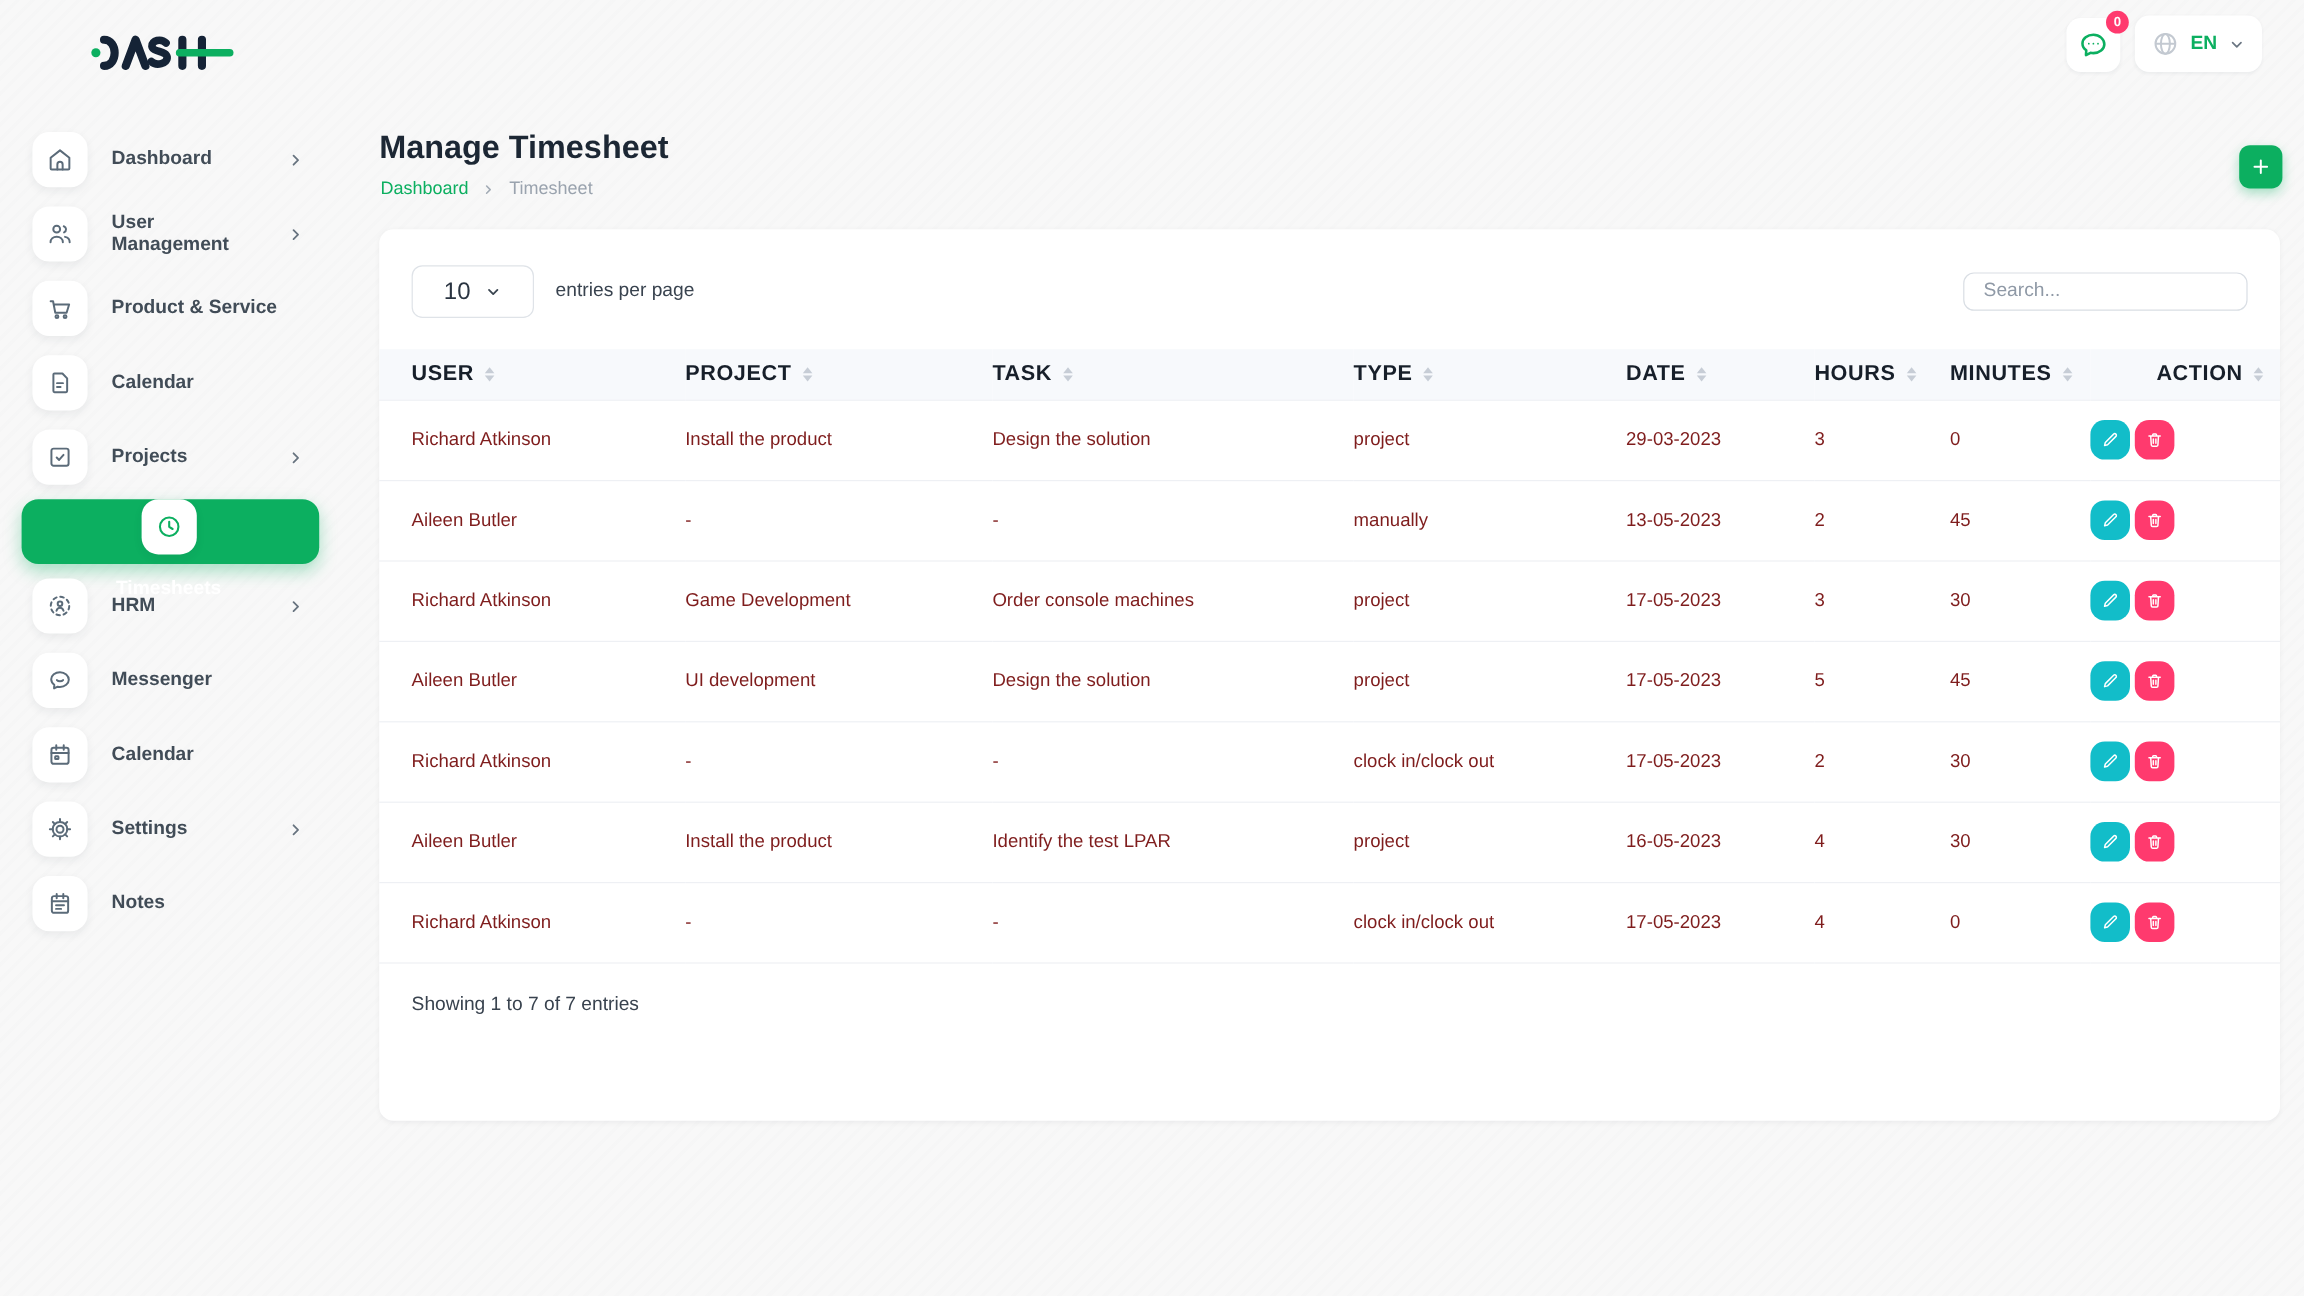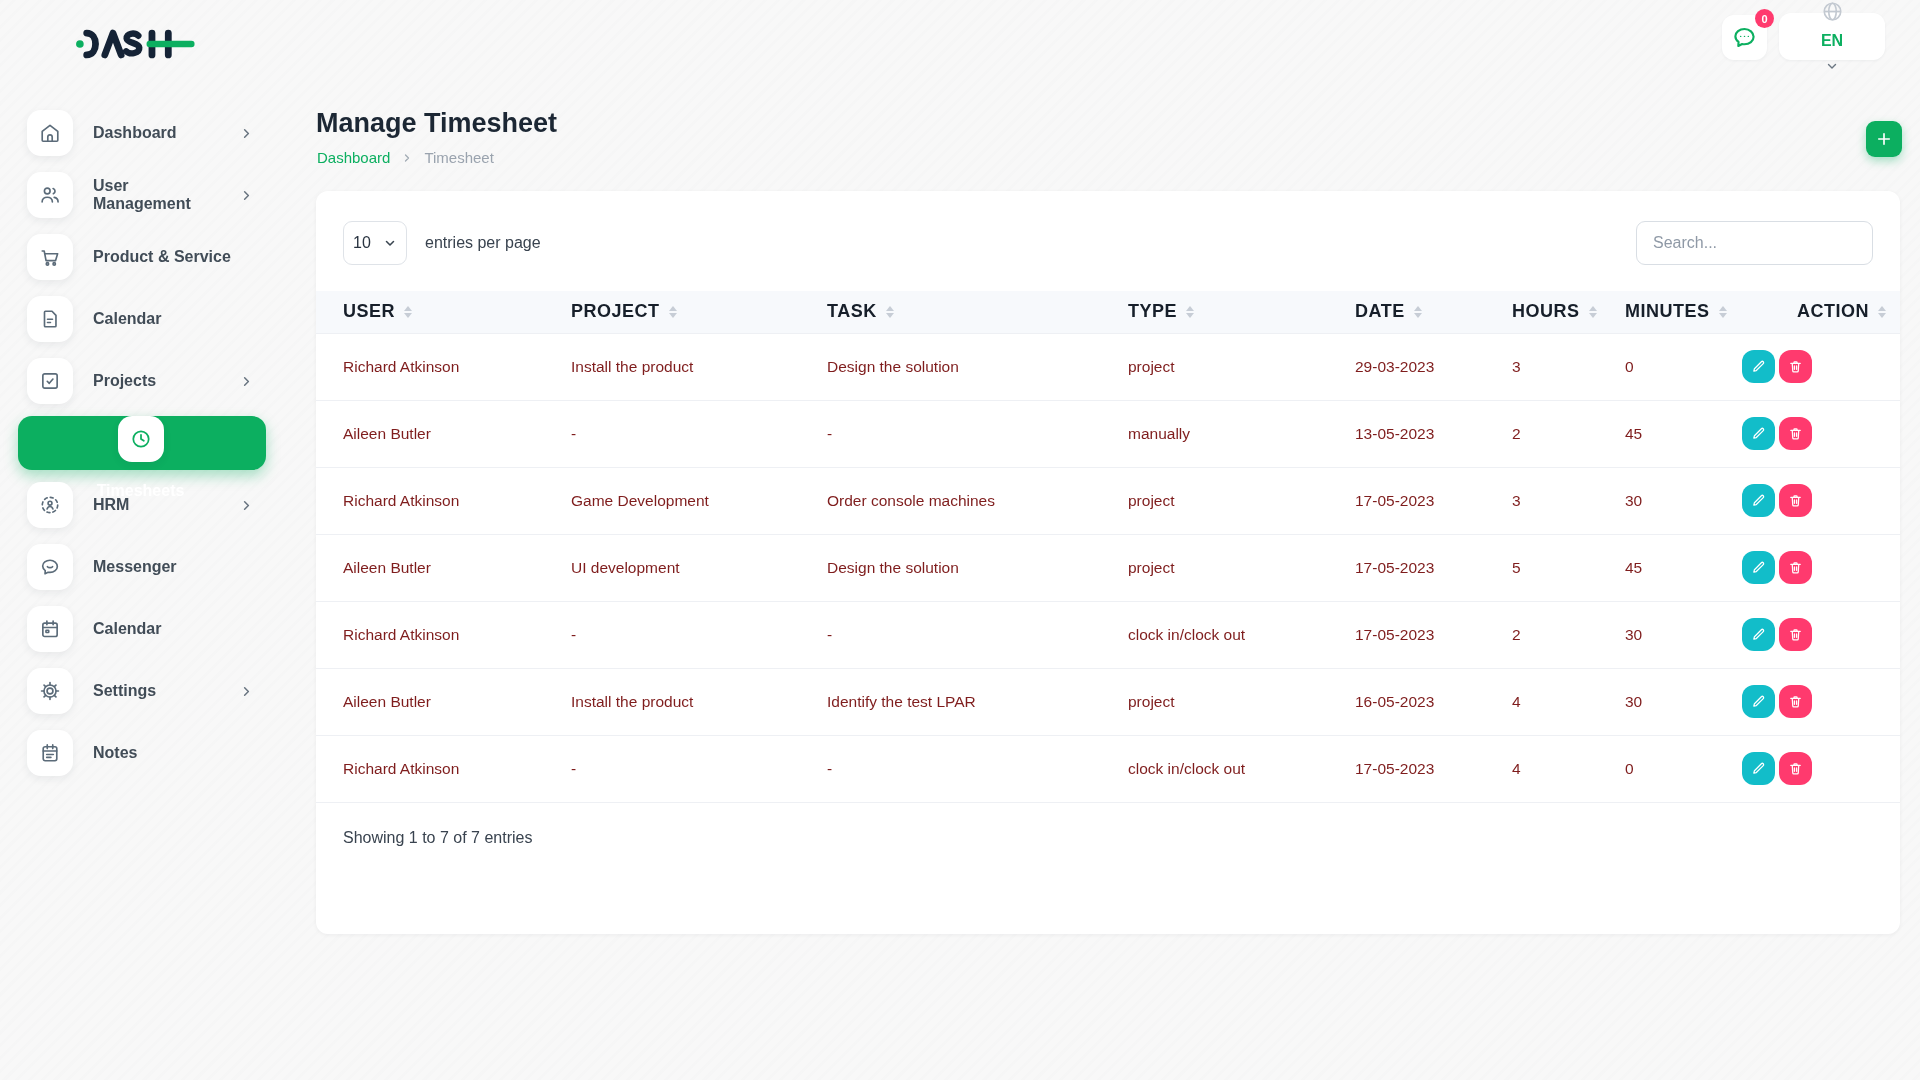--- a/index.html
+++ b/index.html
@@ -30,21 +30,20 @@
   }
   .chat-badge{
     position:absolute; top:-6px; right:-7px; min-width:19px; height:19px; padding:0 5px;
     background:#ff3a6e; color:#fff; font-size:11px; font-weight:bold; border-radius:10px;
     display:flex; align-items:center; justify-content:center;
   }
   .lang-pill{
     position:absolute; left:1779px; top:13px; width:106px; height:47px; background:#fff;
     border-radius:12px; display:flex; align-items:center; justify-content:center; gap:9px; cursor:pointer;
     box-shadow:0 1px 3px rgba(20,30,50,.05);
-    flex-direction:column;
   }
   .lang-code{ font-size:16px; font-weight:bold; color:#0CAF60; }
   
   .sidebar{ position:absolute; left:0; top:106px; width:270px; }
   .side-item{
     margin:0 0 8px 18px; width:248px; height:54px; border-radius:14px;
     display:flex; align-items:center; gap:20px; padding:0 12px 0 9px; cursor:pointer;
   }
   .icon-box{
     width:46px; height:46px; border-radius:14px; background:#fff; flex:0 0 46px;
@@ -68,27 +67,27 @@
     background:#0CAF60; border:none; display:flex; align-items:center; justify-content:center; cursor:pointer;
     box-shadow:0 4px 10px rgba(12,175,96,.35);
   }
   
   .card{
     position:absolute; left:316px; top:191px; width:1584px; height:743px; background:#fff;
     border-radius:12px; box-shadow:0 1px 4px rgba(16,24,40,.05);
   }
   .controls{ display:flex; align-items:center; padding:30px 27px 26px; }
   .entries-select{
-    width:64px; height:44px; border:1px solid #dfe3e8; border-radius:9px; background:#fff;
+    width:102px; height:44px; border:1px solid #dfe3e8; border-radius:9px; background:#fff;
     display:flex; align-items:center; justify-content:center; gap:12px; cursor:pointer;
-    font-size:16px; color:#2a3441;
+    font-size:20px; color:#2a3441;
   }
   .entries-label{ margin-left:18px; font-size:16px; color:#39434f; }
   .search-input{
-    margin-left:auto; width:237px; height:44px; border:1px solid #d9dee4; border-radius:9px;
+    margin-left:auto; width:237px; height:32px; border:1px solid #d9dee4; border-radius:9px;
     padding:0 16px; font-size:16px; color:#39434f; font-family:inherit; outline:none; background:#fff;
   }
   .search-input::placeholder{ color:#8f99a6; }
   
   table{ width:100%; border-collapse:collapse; table-layout:fixed; }
   thead th{
     background:#f7f9fc; height:42px; font-size:18px; font-weight:bold; letter-spacing:.5px;
     color:#171f2a; text-align:left; text-transform:uppercase; cursor:pointer;
   }
   th:first-child, td:first-child{ padding-left:27px; }

